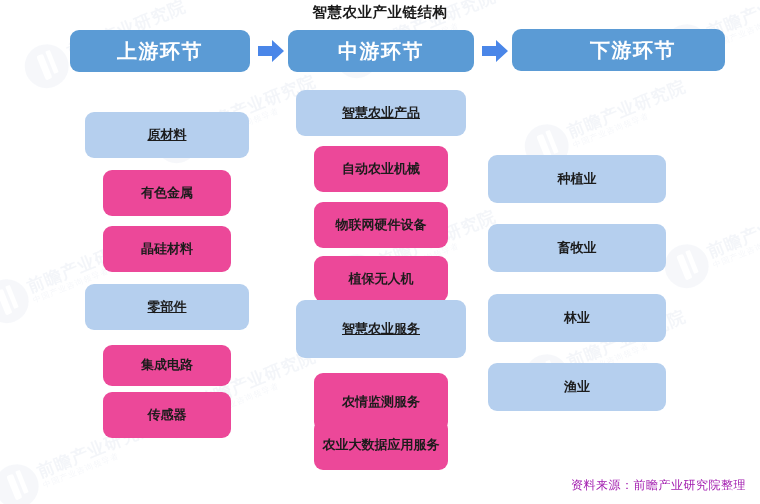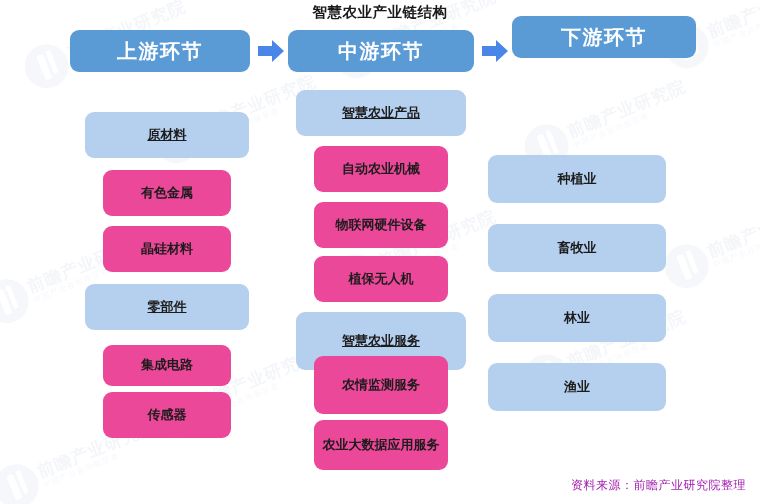--- a/index.html
+++ b/index.html
@@ -94,21 +94,21 @@
     color: #ffffff;
     font-size: 20px;
     font-weight: bold;
     display: flex;
     align-items: center;
     justify-content: center;
     letter-spacing: 1.5px;
   }
   .stage-header.upstream   { left: 70px;  top: 30px; width: 180px; }
   .stage-header.midstream  { left: 288px; top: 30px; width: 186px; }
-  .stage-header.downstream { left: 512px; top: 16px; width: 184px; }
+  .stage-header.downstream { left: 512px; top: 29px; width: 184px; padding-left: 29px; }
 
   .flow-arrow {
     position: absolute;
     top: 40px;
     width: 26px;
     height: 22px;
   }
   .flow-arrow.arrow-1 { left: 258px; }
   .flow-arrow.arrow-2 { left: 482px; }
   .flow-arrow svg { display: block; }
@@ -271,22 +271,22 @@
       <div class="node item" style="top: 226px; height: 46px;">晶硅材料</div>
       <div class="node category" style="top: 284px; height: 46px;">零部件</div>
       <div class="node item" style="top: 345px; height: 41px;">集成电路</div>
       <div class="node item" style="top: 392px; height: 46px;">传感器</div>
     </div>
   <div class="col-mid">
       <div class="node category" style="top: 90px; height: 46px;">智慧农业产品</div>
       <div class="node item" style="top: 146px; height: 46px;">自动农业机械</div>
       <div class="node item" style="top: 202px; height: 46px;">物联网硬件设备</div>
       <div class="node item" style="top: 256px; height: 46px;">植保无人机</div>
-      <div class="node category" style="top: 312px; height: 58px;">智慧农业服务</div>
-      <div class="node item" style="top: 356px; height: 58px;">农情监测服务</div>
+      <div class="node category" style="top: 300px; height: 58px;">智慧农业服务</div>
+      <div class="node item" style="top: 373px; height: 58px;">农情监测服务</div>
       <div class="node item" style="top: 420px; height: 50px;">农业大数据应用服务</div>
     </div>
   <div class="col-down">
       <div class="node outcome" style="top: 155px; height: 48px;">种植业</div>
       <div class="node outcome" style="top: 224px; height: 48px;">畜牧业</div>
       <div class="node outcome" style="top: 294px; height: 48px;">林业</div>
       <div class="node outcome" style="top: 363px; height: 48px;">渔业</div>
     </div>
 
   <div id="source-note">资料来源：前瞻产业研究院整理</div>

